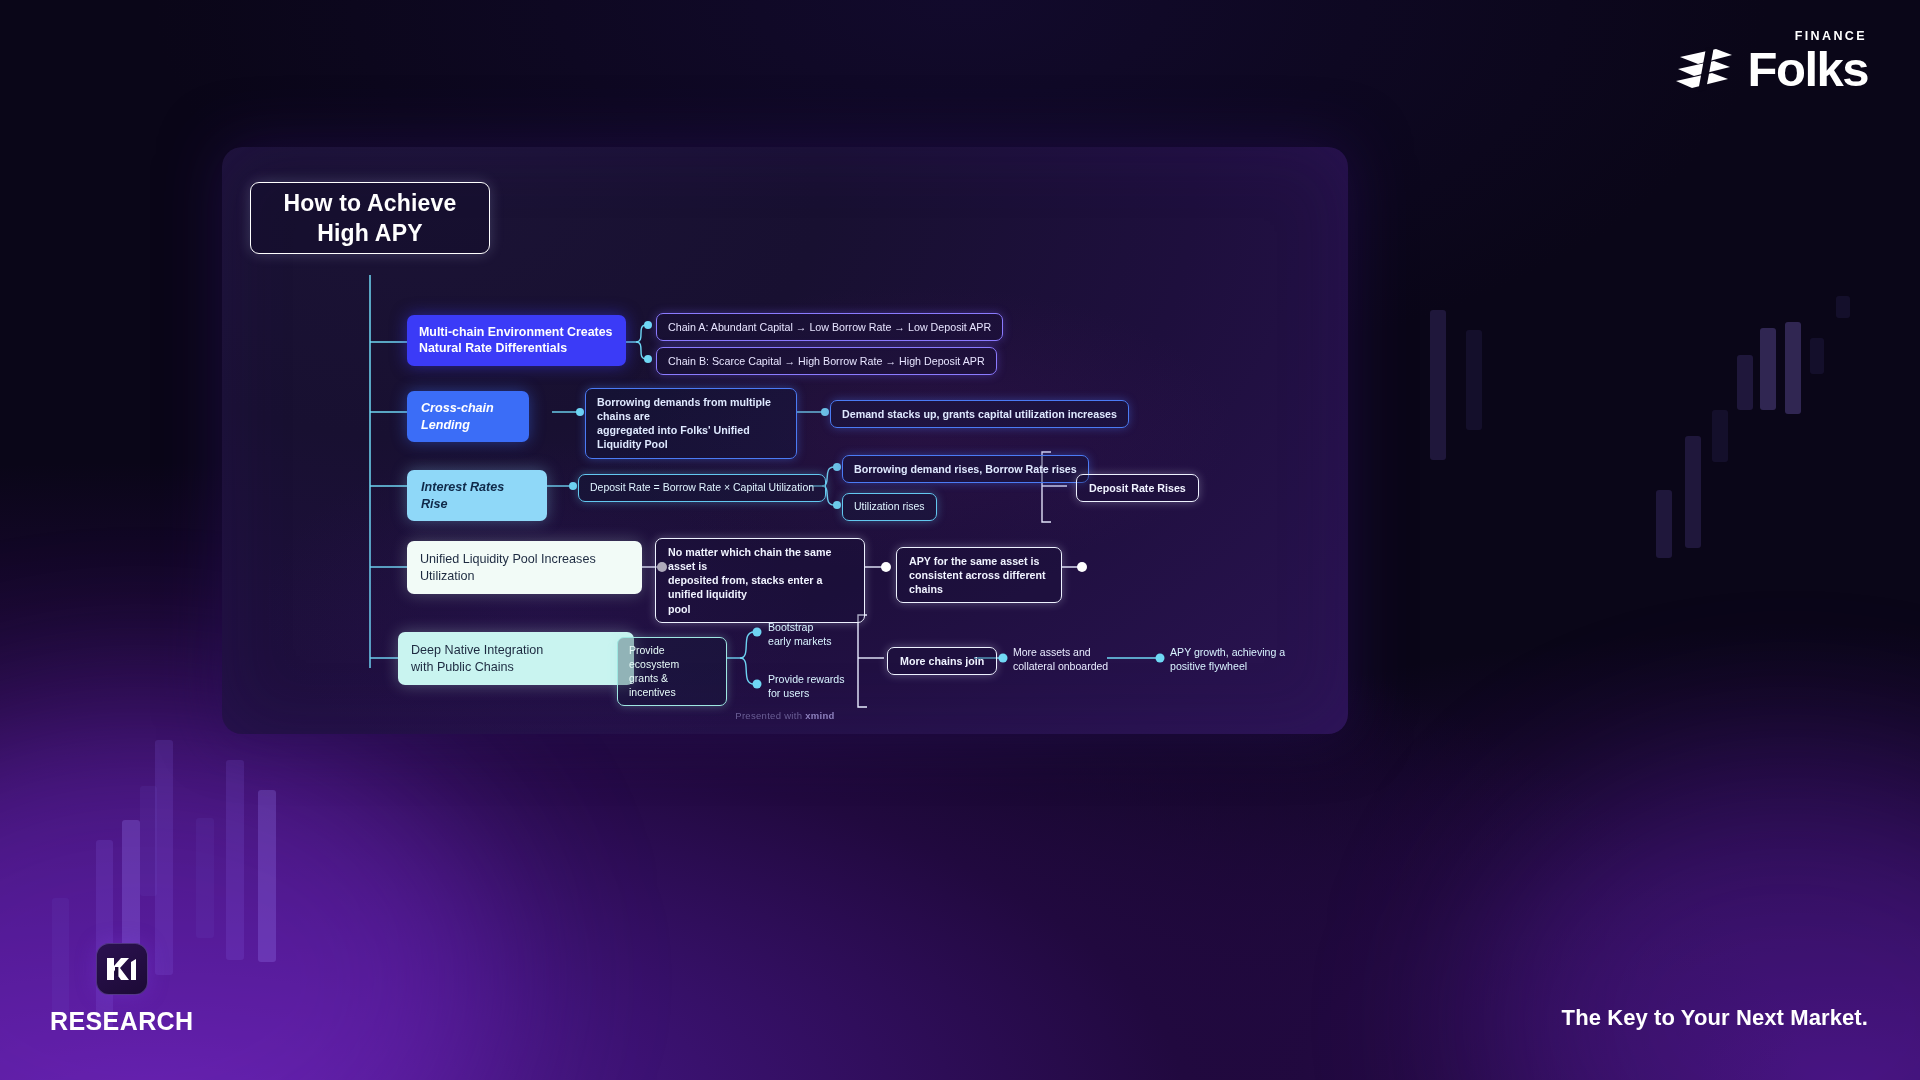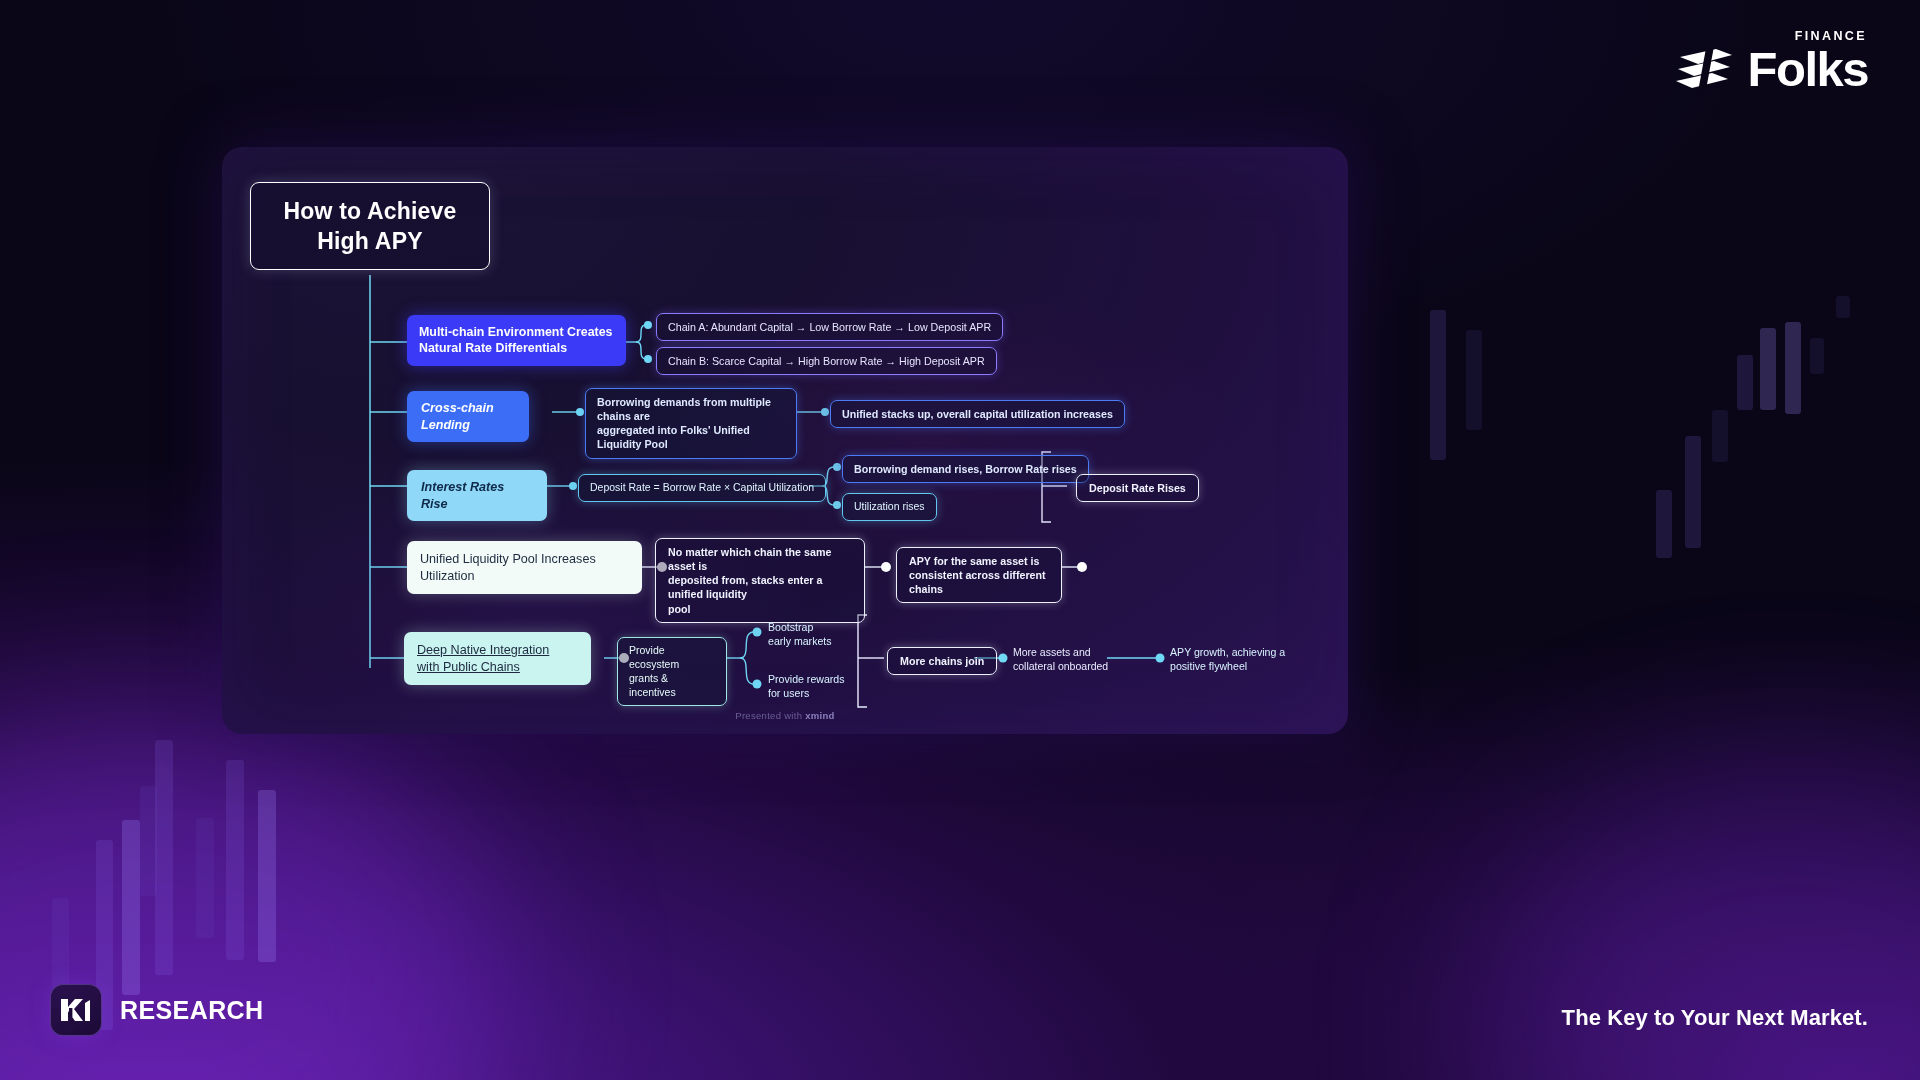--- a/index.html
+++ b/index.html
@@ -67,21 +67,21 @@
   
   .node {
     position:absolute;
     display:flex; align-items:center;
     border-radius:7px;
     line-height:1.32;
     white-space:pre-line;
     z-index:3;
   }
   .node-root {
-    left:28px; top:35px; width:240px; height:88px;
+    left:28px; top:35px; width:240px; height:72px;
     justify-content:center; text-align:center;
     border:1.6px solid #ffffff;
     border-radius:9px;
     color:#fff; font-size:23px; font-weight:600; letter-spacing:0.2px;
     background:rgba(18,12,40,0.35);
     box-shadow:0 0 14px rgba(200,210,255,0.22);
   }
   .n-fill-blue {
     background:#3b3bf7; color:#ffffff;
     padding:9px 12px; font-size:12.4px; font-weight:600;
@@ -150,21 +150,21 @@
   #xmind-credit {
     position:absolute; left:0; right:0; bottom:13px;
     text-align:center; color:#6b5f96; font-size:9.5px; letter-spacing:0.3px;
     z-index:4;
   }
   #xmind-credit b { color:#8d80bd; font-weight:700; }
 
   
   #footer-left {
     position:absolute; left:50px; bottom:44px;
-    display:flex; align-items:center; gap:18px;
+    display:flex; align-items:center; gap:12px;flex-direction:column;
   }
   #k1-badge {
     width:52px; height:52px; border-radius:13px;
     background:linear-gradient(150deg,#2b1150,#1c0a36);
     border:1px solid rgba(170,130,255,0.35);
     display:flex; align-items:center; justify-content:center;
     box-shadow:0 0 20px rgba(120,60,220,0.35);
   }
   #k1-badge svg { width:34px; height:26px; }
   #research-word {
@@ -287,37 +287,37 @@
 High APY</div>
 
   <div class="node n-fill-blue" style="left:185px; top:168px; width:219px;">Multi-chain Environment Creates
 Natural Rate Differentials</div>
   <div class="node n-out-violet" style="left:434px; top:166px;">Chain A: Abundant Capital → Low Borrow Rate → Low Deposit APR</div>
   <div class="node n-out-violet" style="left:434px; top:200px;">Chain B: Scarce Capital → High Borrow Rate → High Deposit APR</div>
 
   <div class="node n-fill-blue2" style="left:185px; top:244px; width:122px; justify-content:center;font-style:italic;">Cross-chain Lending</div>
   <div class="node n-out-blue" style="left:363px; top:241px; width:212px;">Borrowing demands from multiple chains are
 aggregated into Folks' Unified Liquidity Pool</div>
-  <div class="node n-out-blue" style="left:608px; top:253px;">Unified stacks up, overall capital utilization increases</div>
+  <div class="node n-out-blue" style="left:608px; top:253px;">Demand stacks up, grants capital utilization increases</div>
 
   <div class="node n-fill-sky" style="left:185px; top:323px; width:140px; justify-content:center;">Interest Rates Rise</div>
   <div class="node n-out-sky" style="left:356px; top:327px;">Deposit Rate = Borrow Rate × Capital Utilization</div>
   <div class="node n-out-blue" style="left:620px; top:308px;">Borrowing demand rises, Borrow Rate rises</div>
   <div class="node n-out-sky" style="left:620px; top:346px;">Utilization rises</div>
   <div class="node n-out-white" style="left:854px; top:327px;">Deposit Rate Rises</div>
 
   <div class="node n-fill-white" style="left:185px; top:394px; width:235px;">Unified Liquidity Pool Increases
 Utilization</div>
   <div class="node n-out-white" style="left:433px; top:391px; width:210px;">No matter which chain the same asset is
 deposited from, stacks enter a unified liquidity
 pool</div>
   <div class="node n-out-white" style="left:674px; top:400px; width:166px;">APY for the same asset is
 consistent across different chains</div>
 
-  <div class="node n-fill-mint" style="left:182px; top:485px; width:187px;text-decoration:underline;">Deep Native Integration
+  <div class="node n-fill-mint" style="left:176px; top:485px; width:236px;">Deep Native Integration
 with Public Chains</div>
   <div class="node n-out-mint" style="left:395px; top:490px; width:110px;">Provide ecosystem
 grants &amp; incentives</div>
   <div class="node n-plain-sky" style="left:546px; top:472px; width:96px;">Bootstrap
 early markets</div>
   <div class="node n-plain-sky" style="left:546px; top:524px; width:96px;">Provide rewards
 for users</div>
   <div class="node n-out-white" style="left:665px; top:500px;">More chains join</div>
   <div class="node n-plain-white" style="left:791px; top:497px; width:110px;">More assets and
 collateral onboarded</div>

